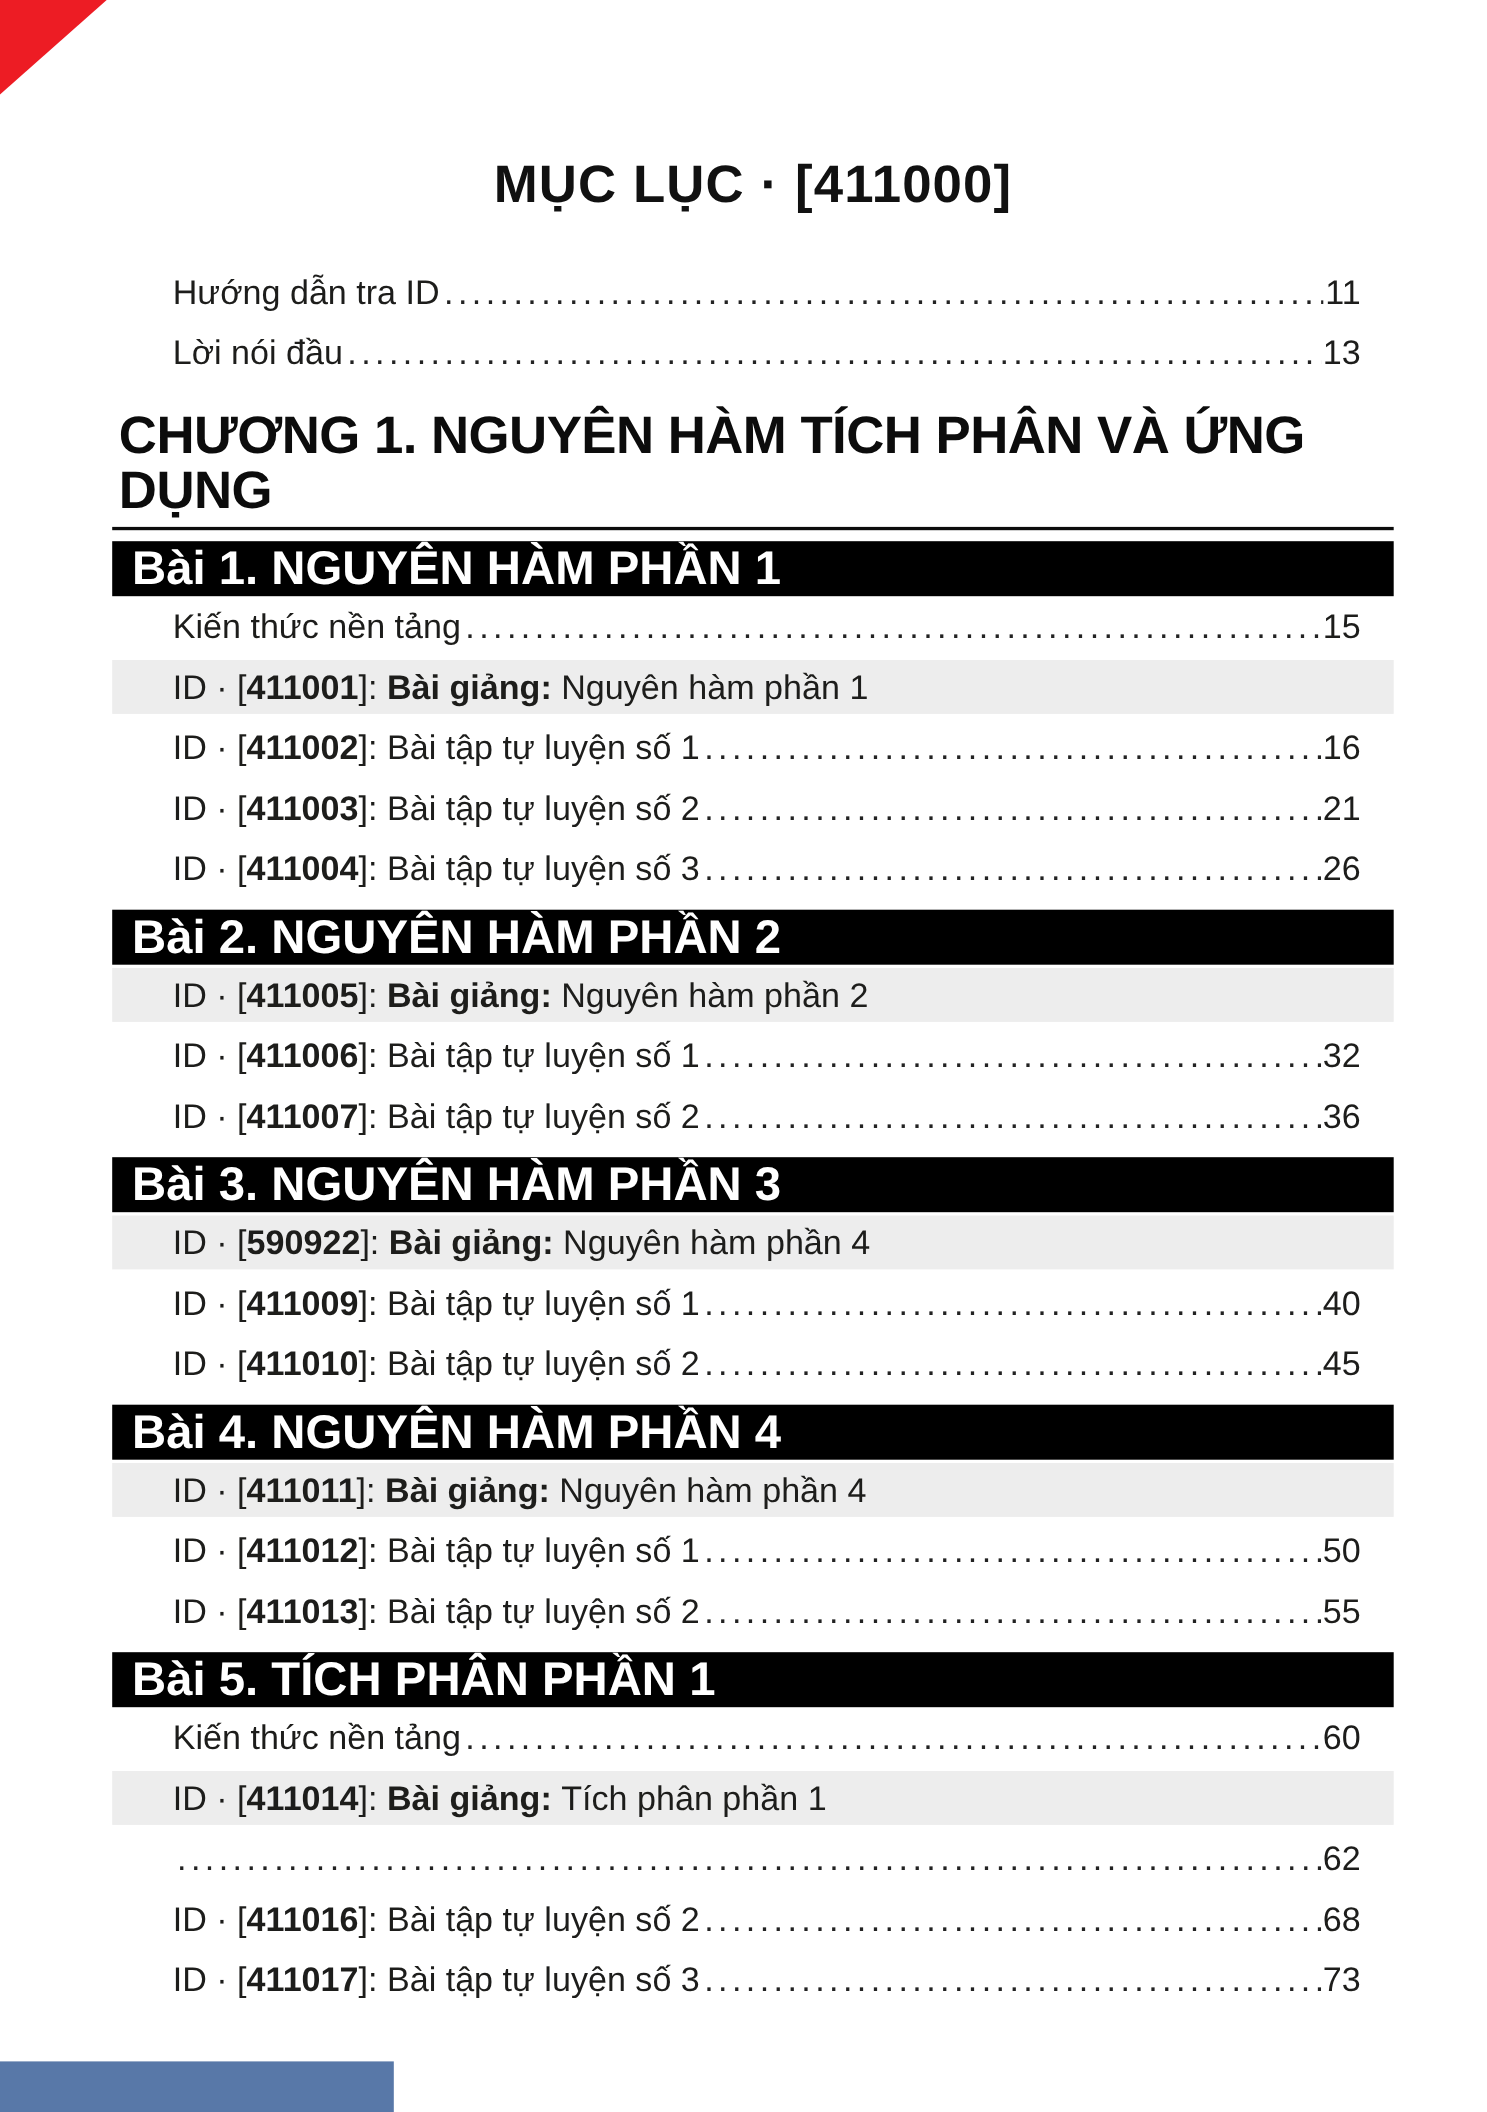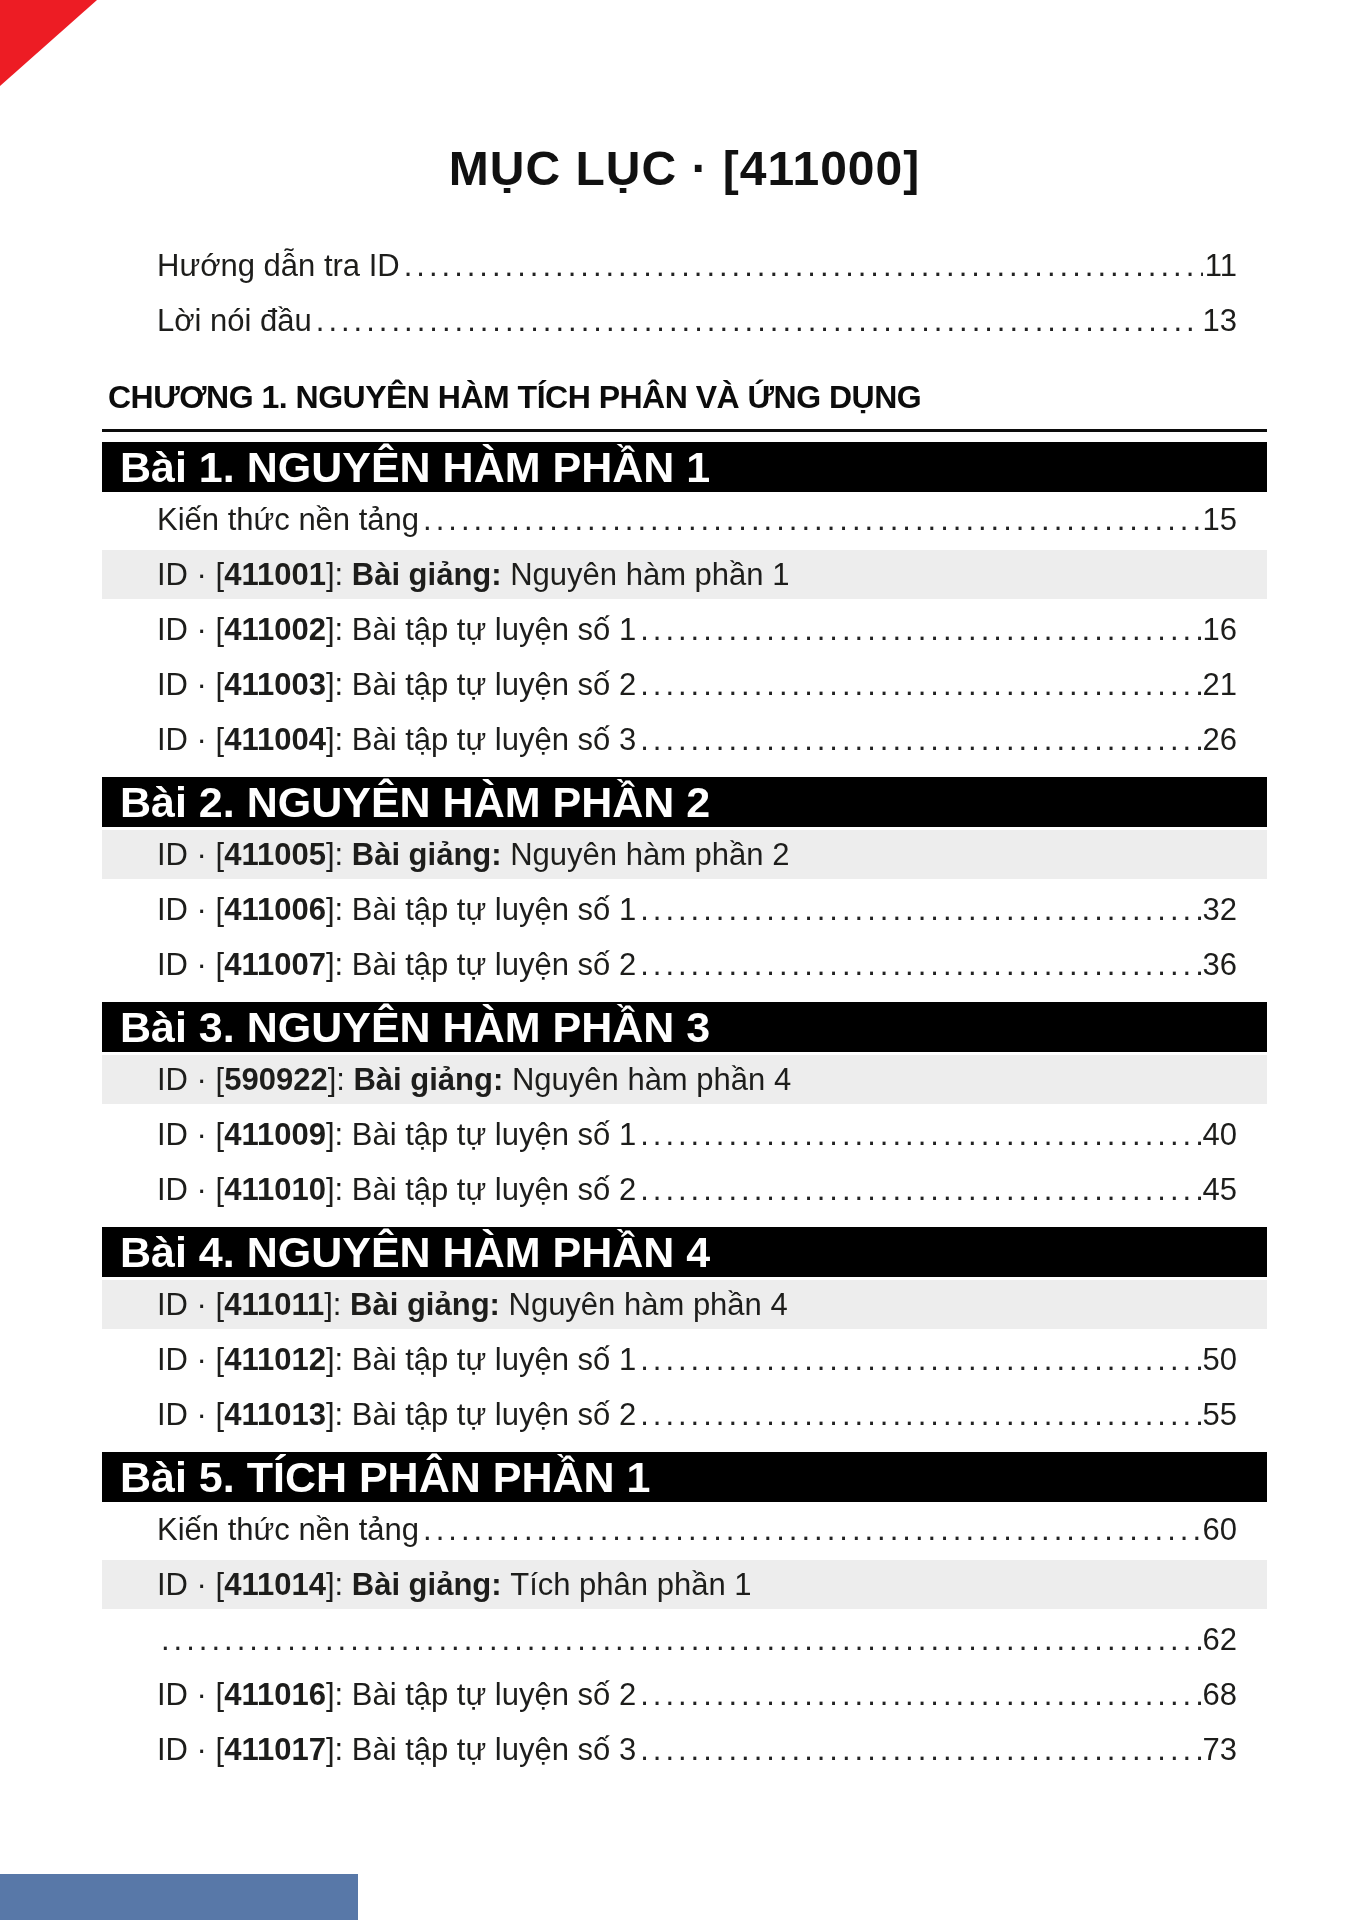--- a/index.html
+++ b/index.html
@@ -50,21 +50,21 @@
   }
   .dots::after{
     content:"......................................................................................................................................................................";
     letter-spacing:4px;
     color:#222;
   }
   .pg{flex:0 0 auto;padding-left:2px;}
   .chapter-heading{
     margin-top:24px;
     padding-left:6px;
-    font-size:32px;font-weight:700;letter-spacing:-0.5px;
+    font-size:48px;font-weight:700;letter-spacing:-0.5px;
     line-height:50px;
     color:#0c0c0c;
   }
   .rule{
     margin-top:7px;
     height:3px;background:#0c0c0c;
   }
   .bar{
     margin-top:7px;
     height:50px;line-height:50px;

